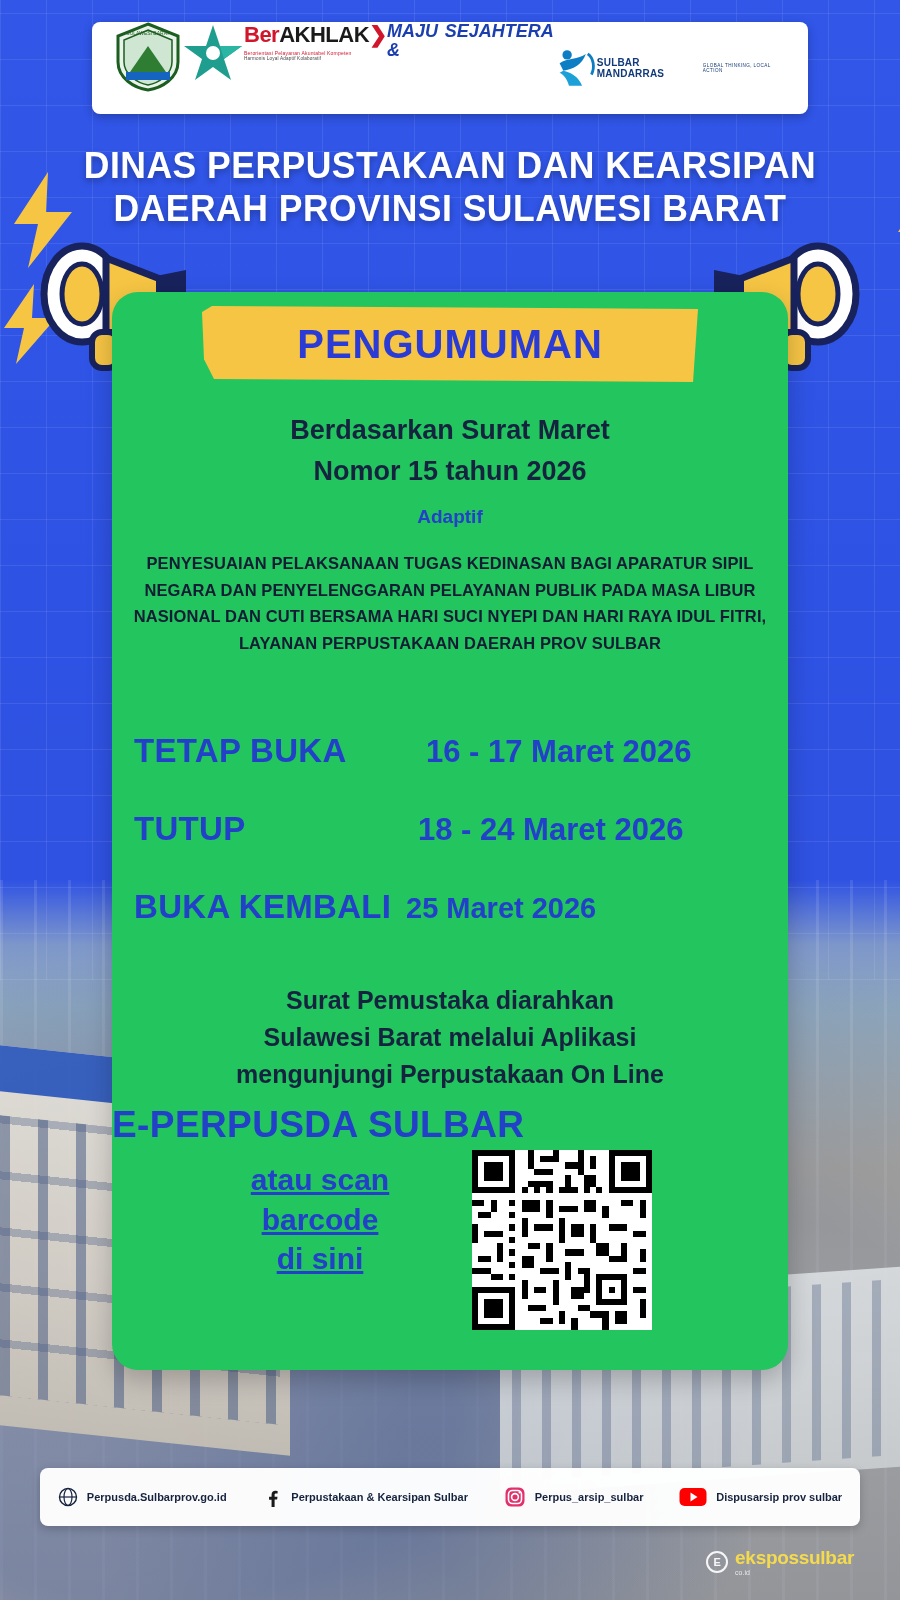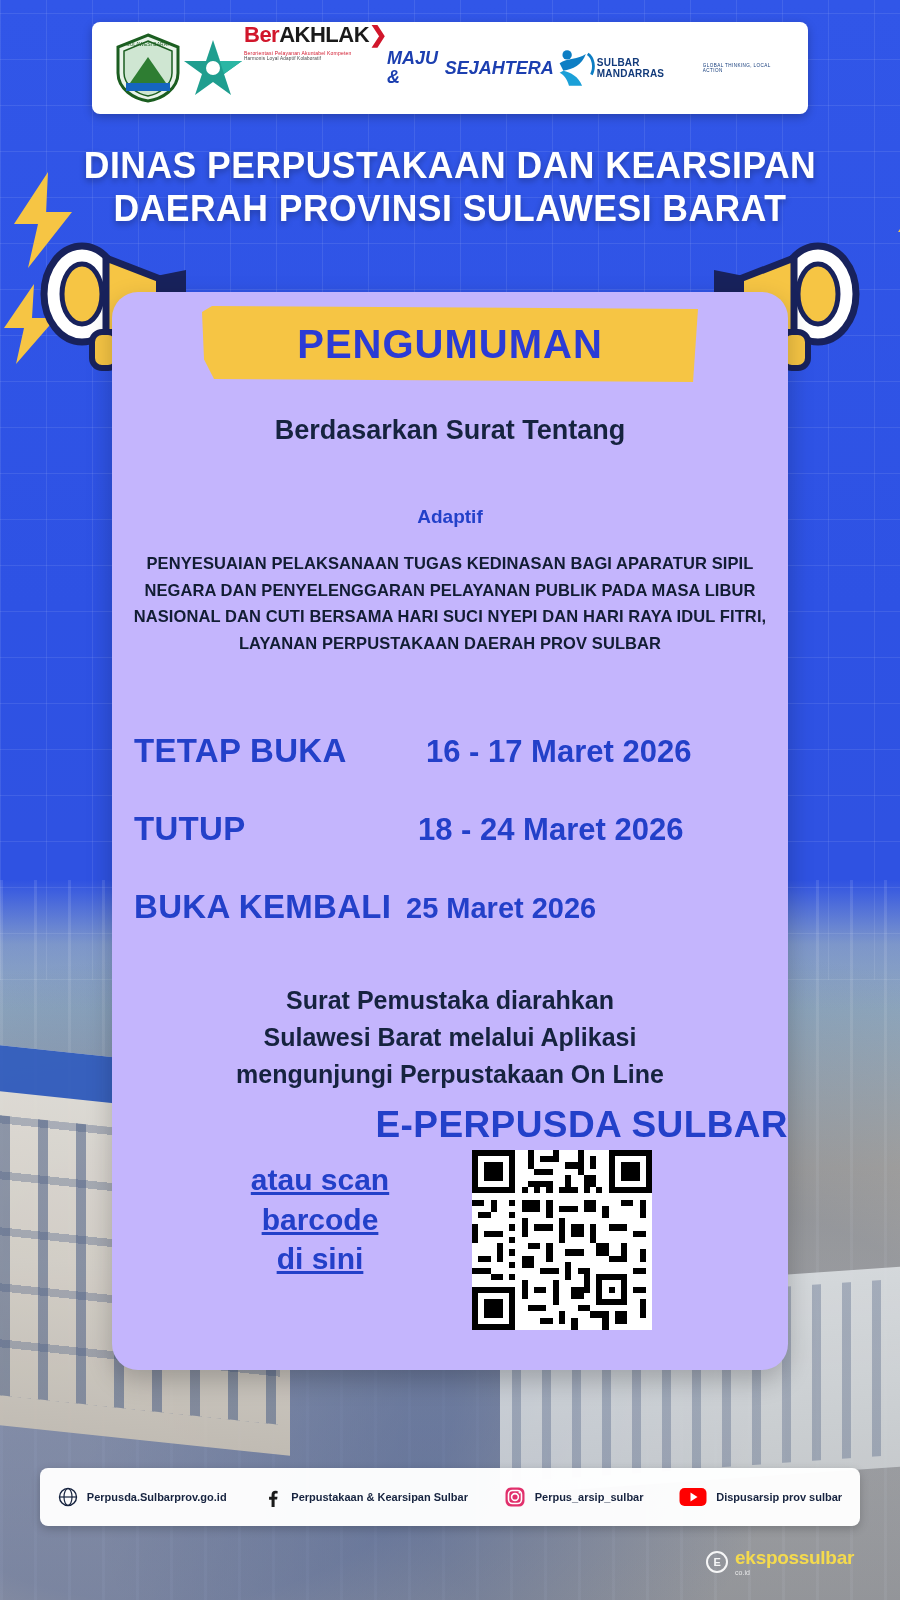--- a/index.html
+++ b/index.html
@@ -71,21 +71,21 @@
   .bolt svg { display:block; }
 
   
   .logobar {
     position: absolute; left: 92px; top: 22px; width: 716px; height: 92px;
     background: #ffffff; border-radius: 8px;
     box-shadow: 0 3px 10px rgba(0,0,0,.25);
     display: flex; align-items: center; justify-content: space-between;
     padding: 0 22px;
   }
-  .logo { display: flex; align-items: center; height: 100%; }
+  .logo { display: flex; height: 100%; }
   .lg-sulbar { width: 68px; height: 70px; }
   .lg-star { width: 62px; height: 62px; }
   .lg-anri { display:flex; flex-direction:column; align-items:center; }
   .lg-anri .bars { display:flex; gap:3px; align-items:flex-end; }
   .lg-anri .bars i { display:block; width:8px; background:#1c4aa0; }
   .lg-anri .t1 { font-size: 16px; font-weight:bold; color:#1c4aa0; letter-spacing:1px; margin-top:2px;}
   .lg-anri .t2 { font-size: 5.5px; color:#1c4aa0; letter-spacing:.3px; }
   .lg-berakhlak { display:flex; flex-direction:column; align-items:flex-start; }
   .lg-berakhlak .main { font-size: 22px; font-weight: bold; color:#d1162b; letter-spacing:-.5px;}
   .lg-berakhlak .main b { color:#1a1a1a; }
@@ -108,21 +108,21 @@
   }
 
   
   .mega { position: absolute; }
   .mega-left { left: 36px; top: 236px; }
   .mega-right { right: 36px; top: 236px; }
 
   
   .card {
     position: absolute; left: 112px; top: 292px; width: 676px; height: 1078px;
-    background: #c4b5fd; border-radius: 26px;
+    background: #22c55e; border-radius: 26px;
     box-shadow: 0 10px 26px rgba(0,0,0,.22);
   }
 
   .banner {
     position: absolute; left: 90px; top: 14px; width: 496px; height: 76px;
     background: #f6c544;
     clip-path: polygon(0 6px, 10px 0, 100% 3px, 99% 100%, 12px 96%, 2px 70%);
     display:flex; align-items:center; justify-content:center;
   }
   .banner span {
@@ -153,21 +153,21 @@
   .row.r1 .val { margin-left:-16px; }
   .row.r2 .lbl { min-width:330px; }
   .row.r2 .val { margin-left:-24px; }
   .row.r3 .val { margin-left:-36px; font-size:29px; }
 
   .note {
     position:absolute; left:18px; right:18px; top:690px; text-align:center;
     color:#16233f; font-weight:bold; font-size:25px; line-height:1.47;
   }
   .app {
-    position:absolute; left:0; right:0; top:812px; text-align:right;
+    position:absolute; left:0; right:0; top:812px; text-align:left;
     color:#2340c9; font-weight:bold; font-size:37px; letter-spacing:.4px;
   }
   .scan {
     position:absolute; left:48px; top:868px; width: 320px; text-align:center;
     color:#2340c9; font-weight:bold; font-size:30px; line-height:1.32;text-decoration:underline;
   }
   .qr {
     position:absolute; left:360px; top:858px; width:180px; height:180px;
     background:#fff;
   }
@@ -293,21 +293,22 @@
   </svg>
 </div>
 
 <div class="card">
 
   <div class="banner">
     <span>PENGUMUMAN</span>
   </div>
 
   <div class="se">
-    <div>Berdasarkan Surat Tentang</div>
+    <div>Berdasarkan Surat Maret</div>
+    <div>Nomor 15 tahun 2026</div>
   </div>
 
   <div class="tentang">Adaptif</div>
 
   <div class="body-text">PENYESUAIAN PELAKSANAAN TUGAS KEDINASAN BAGI APARATUR SIPIL NEGARA DAN PENYELENGGARAN PELAYANAN PUBLIK PADA MASA LIBUR NASIONAL DAN CUTI BERSAMA HARI SUCI NYEPI DAN HARI RAYA IDUL FITRI, LAYANAN PERPUSTAKAAN DAERAH PROV SULBAR</div>
 
   <div class="rows">
     <div class="row r1">
       <div class="lbl">TETAP BUKA</div>
       <div class="val">16 - 17 Maret 2026</div>

